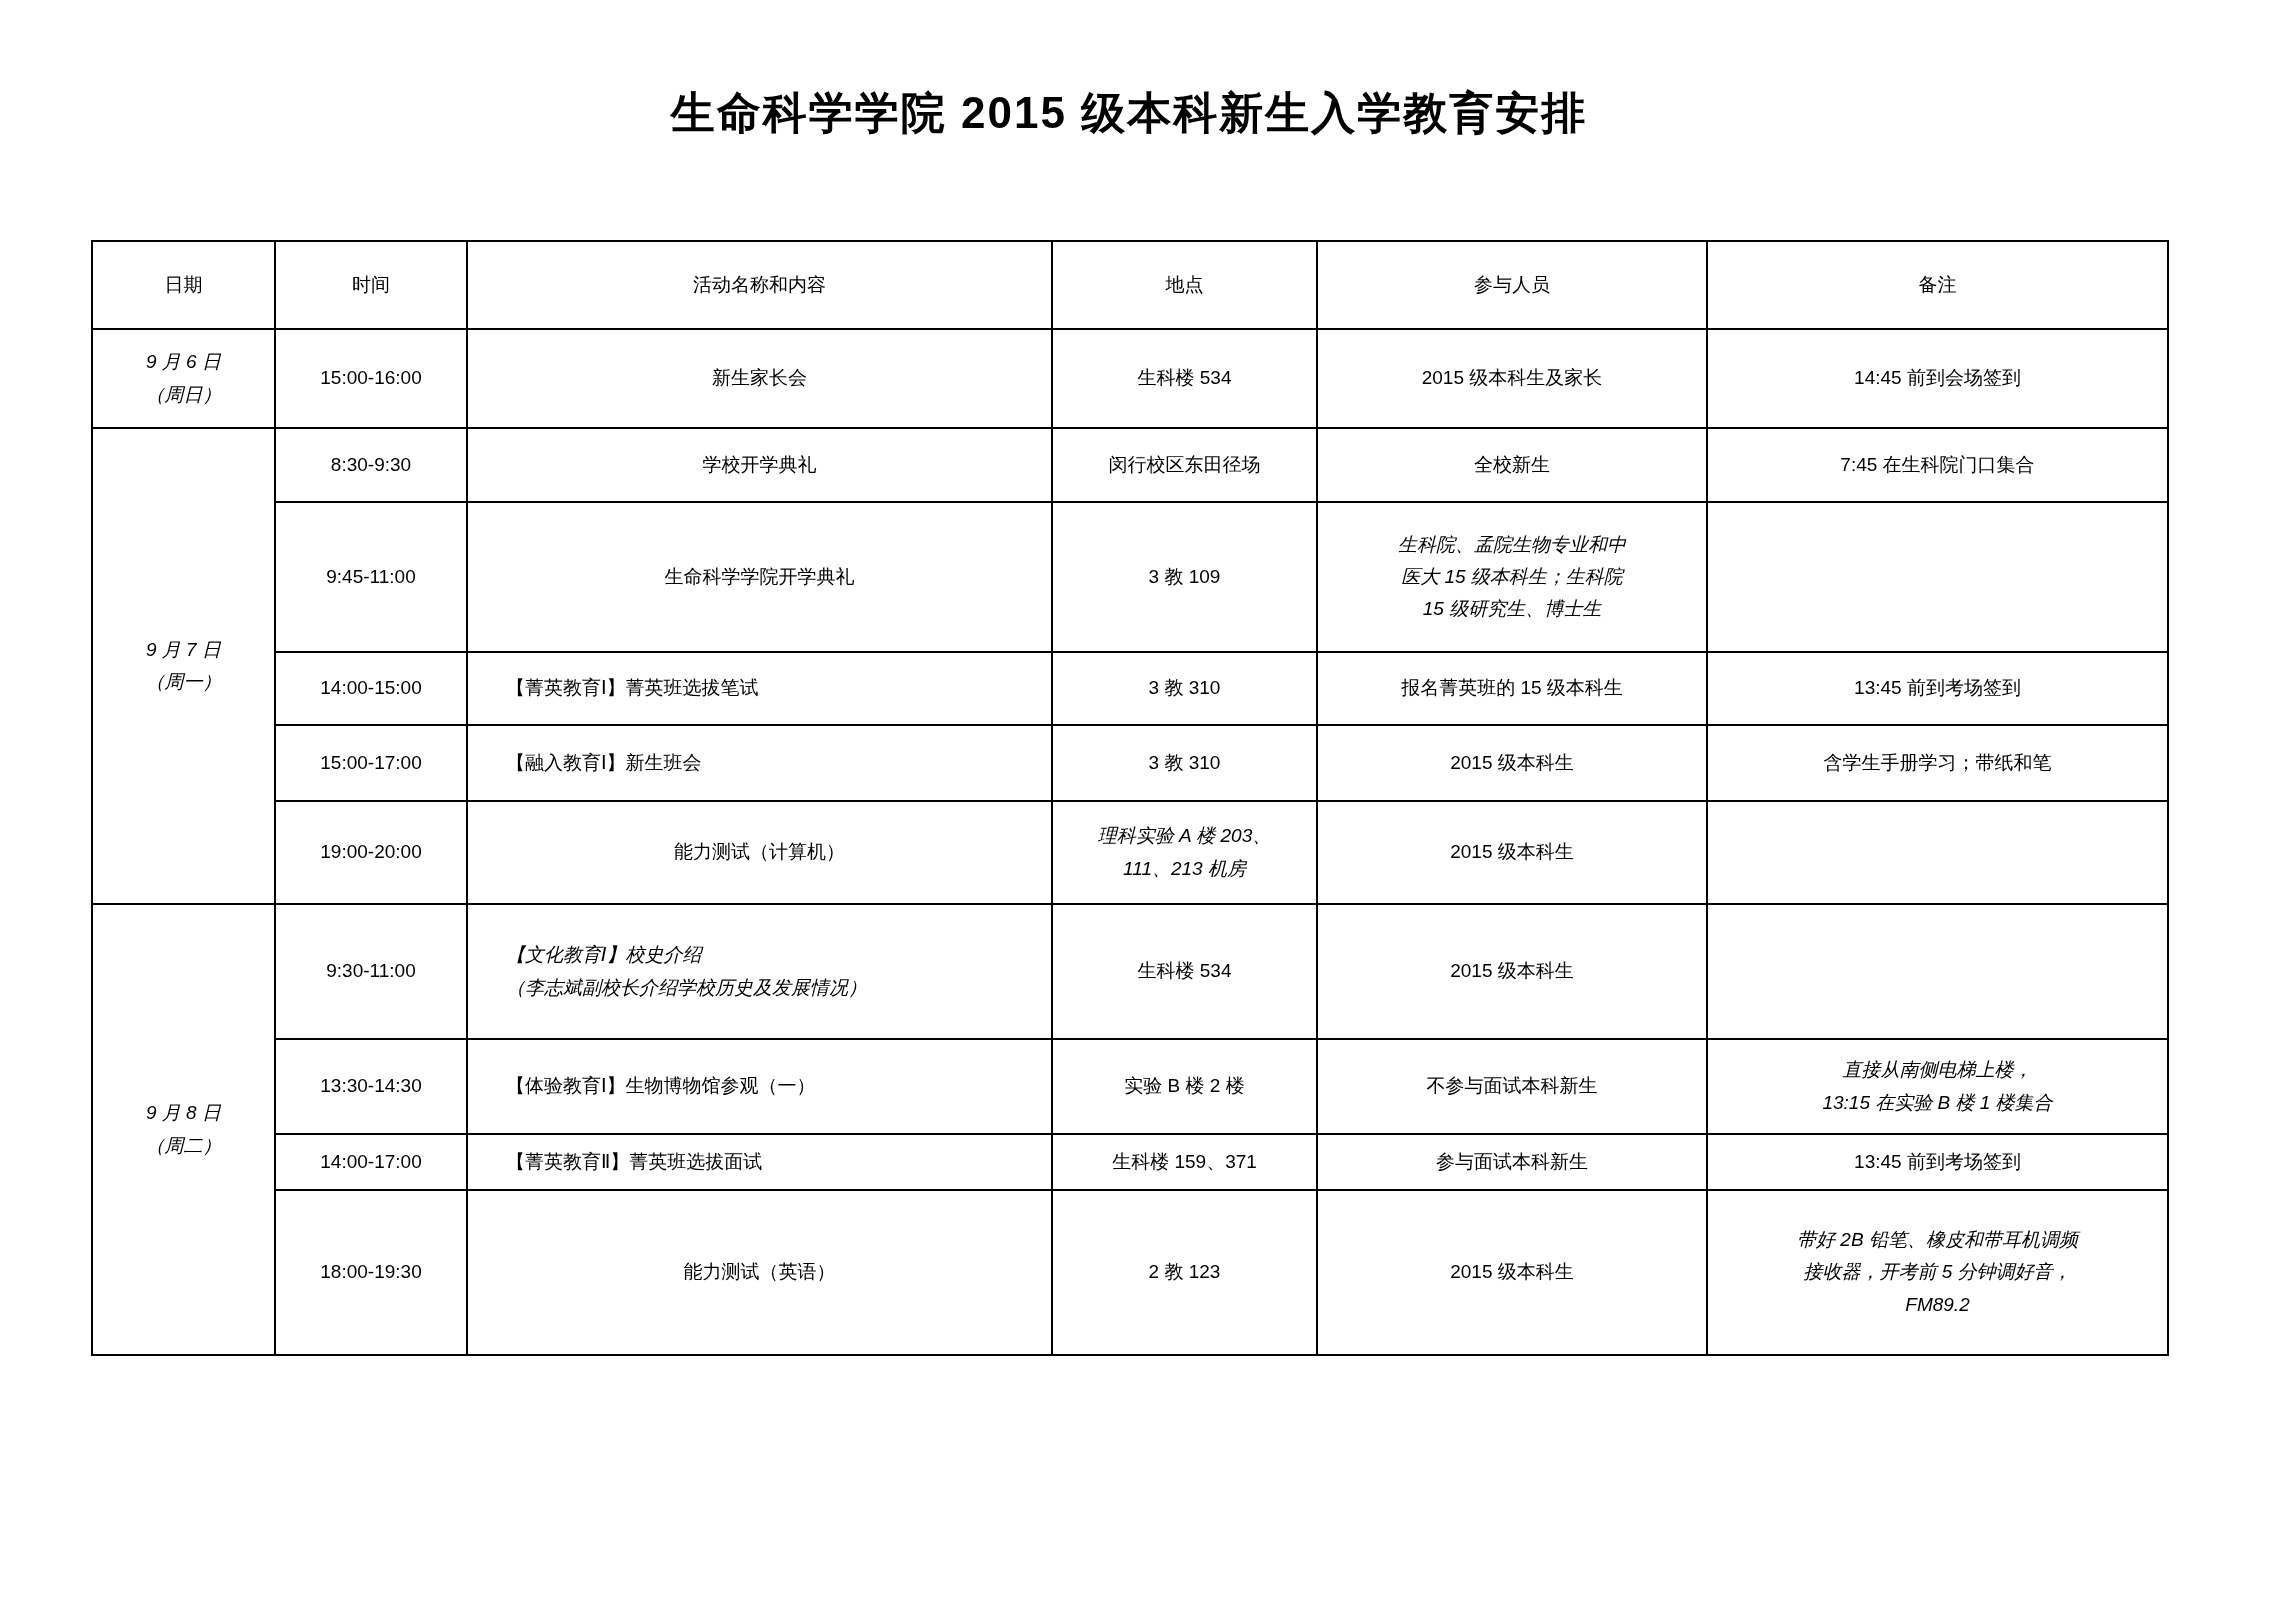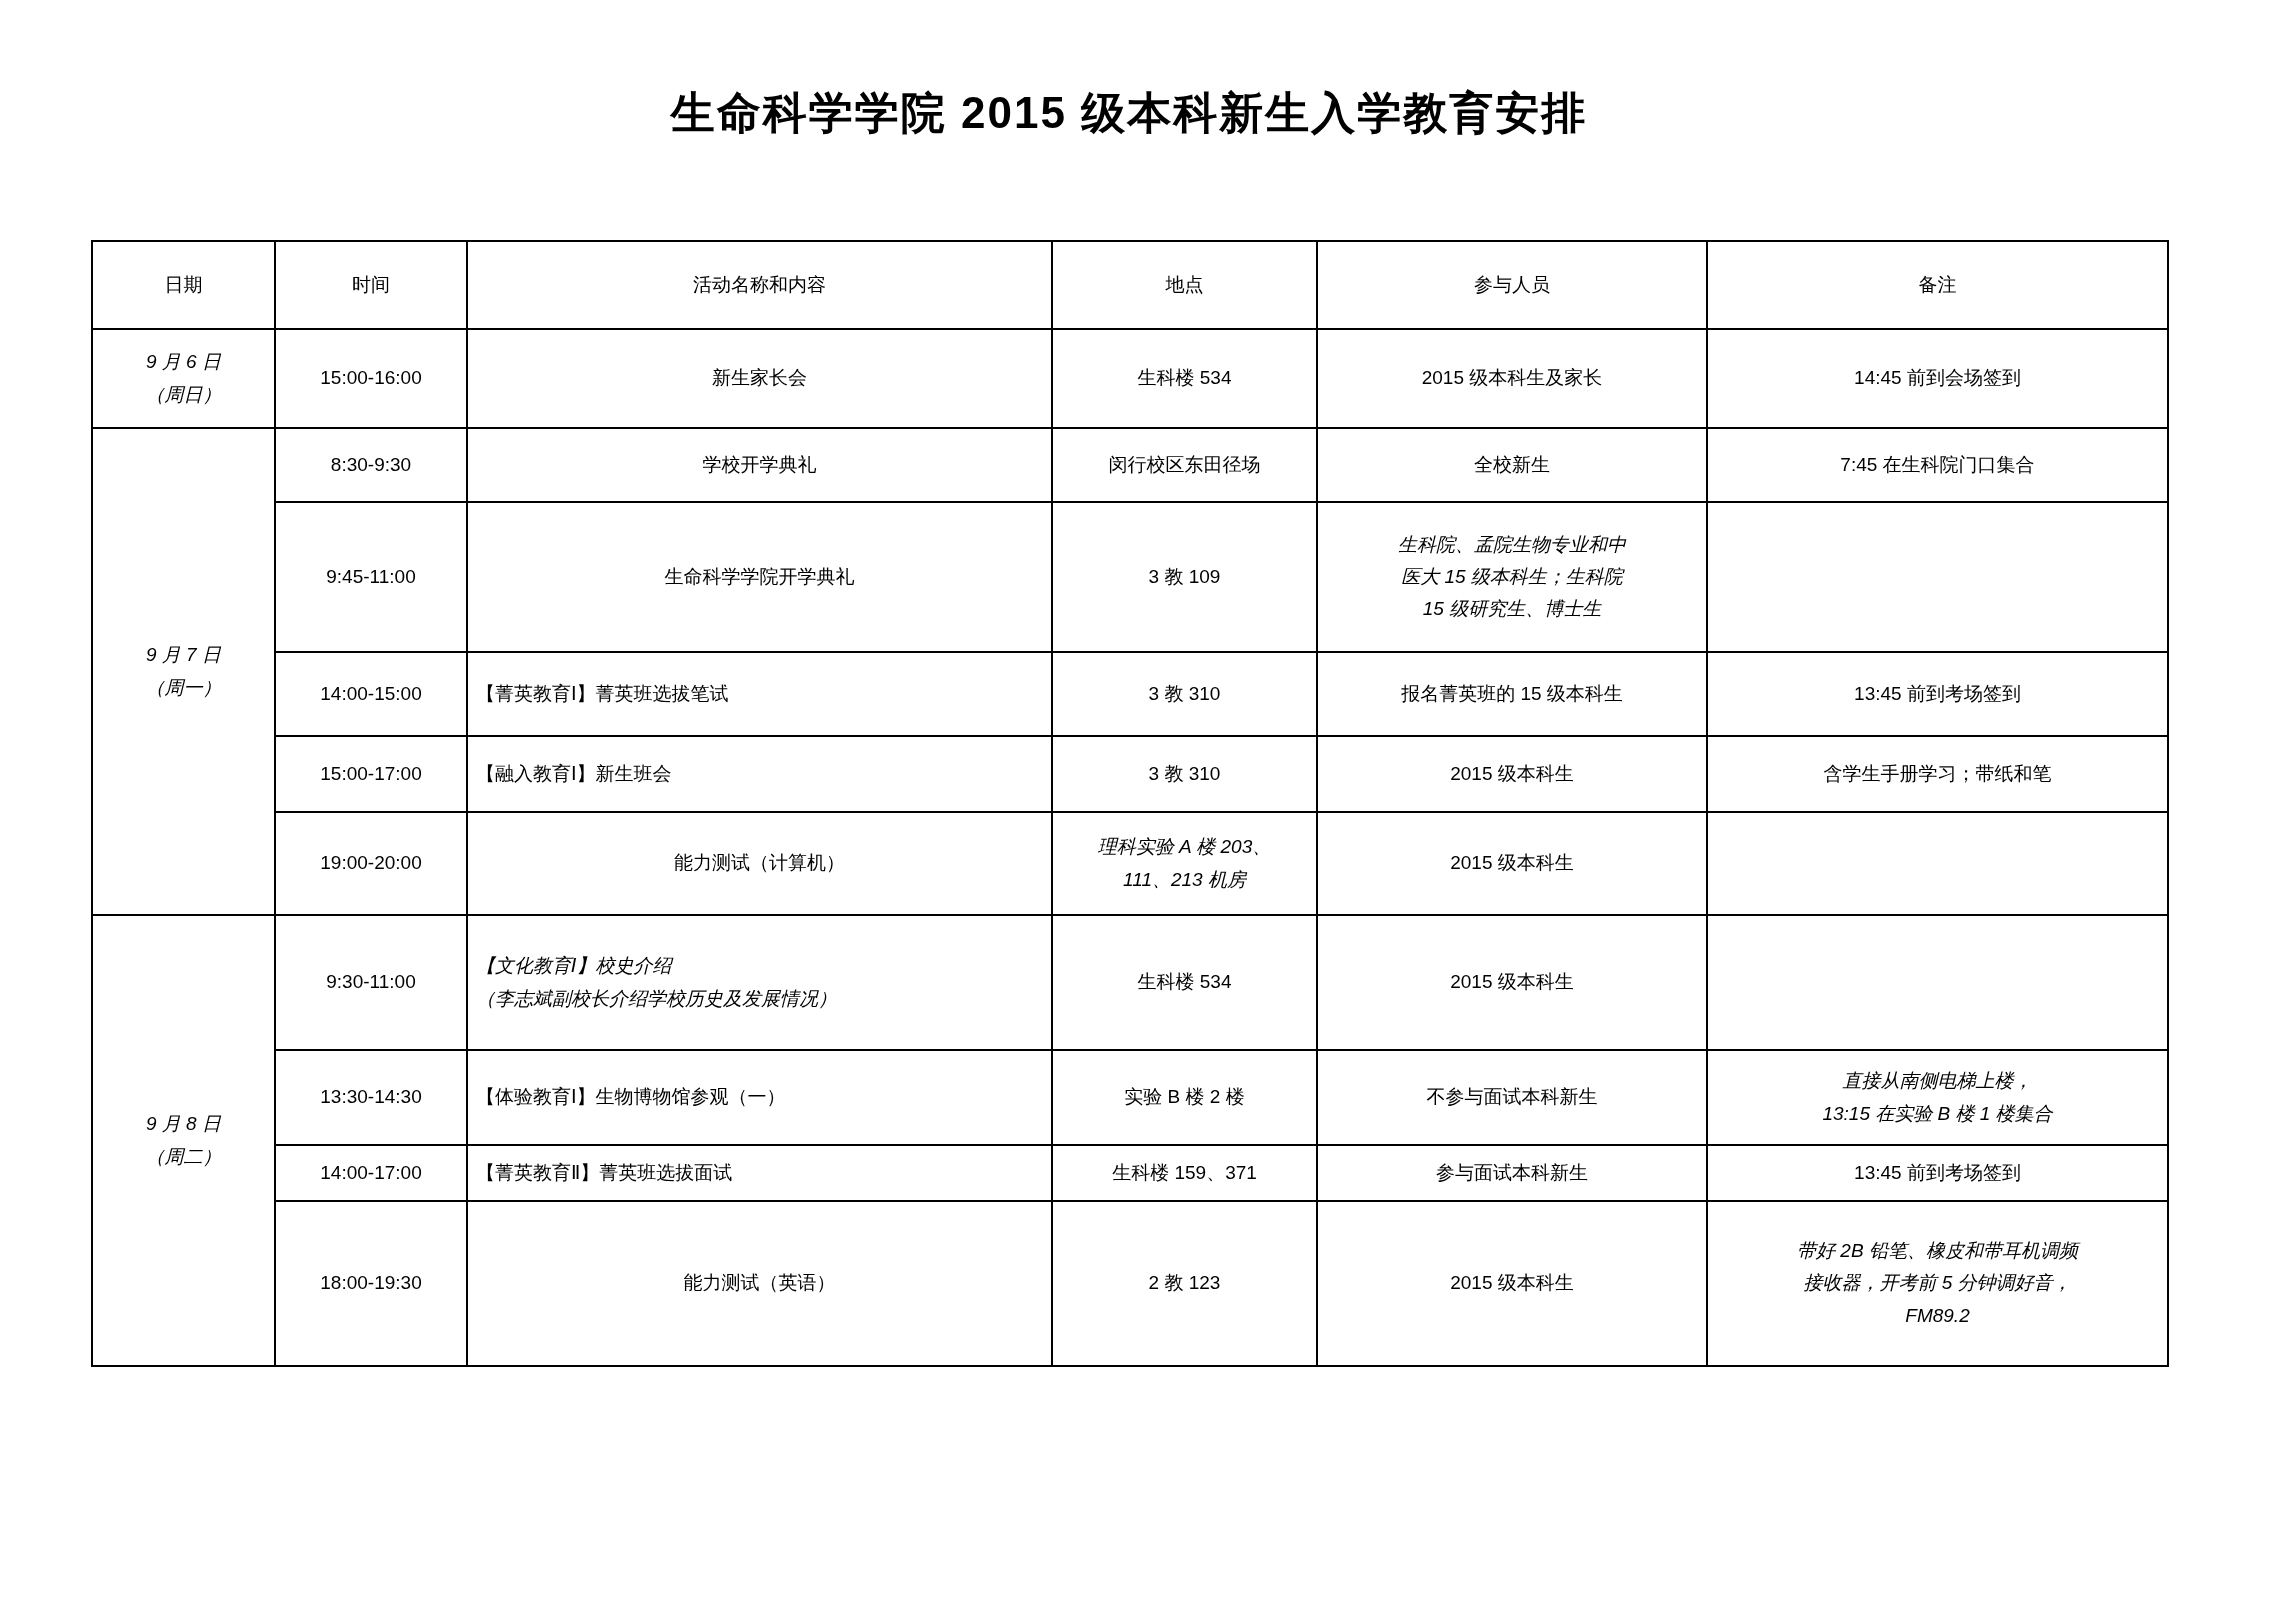--- a/index.html
+++ b/index.html
@@ -41,21 +41,21 @@
     font-size: 19px;
     font-weight: normal;
     text-align: center;
     vertical-align: middle;
     line-height: 1.7;
     padding: 3.9px 9.8px;
     overflow: hidden;
   }
   .schedule td.left {
     text-align: left;
-    padding-left: 8px;
+    padding-left: 38px;
   }
   .cell-line { display: block; font-style: italic; }
 </style>
 </head>
 <body>
 
 <h1 class="doc-title">生命科学学院 2015 级本科新生入学教育安排</h1>
 
 <table class="schedule">
   <colgroup>
@@ -105,21 +105,21 @@
       <td>9:45-11:00</td>
       <td>生命科学学院开学典礼</td>
       <td>3 教 109</td>
       <td>
         <span class="cell-line">生科院、孟院生物专业和中</span>
         <span class="cell-line">医大 15 级本科生；生科院</span>
         <span class="cell-line">15 级研究生、博士生</span>
       </td>
       <td></td>
     </tr>
-    <tr style="height:84px">
+    <tr style="height:73px">
       <td>14:00-15:00</td>
       <td class="left">【菁英教育Ⅰ】菁英班选拔笔试</td>
       <td>3 教 310</td>
       <td>报名菁英班的 15 级本科生</td>
       <td>13:45 前到考场签到</td>
     </tr>
     <tr style="height:76px">
       <td>15:00-17:00</td>
       <td class="left">【融入教育Ⅰ】新生班会</td>
       <td>3 教 310</td>

